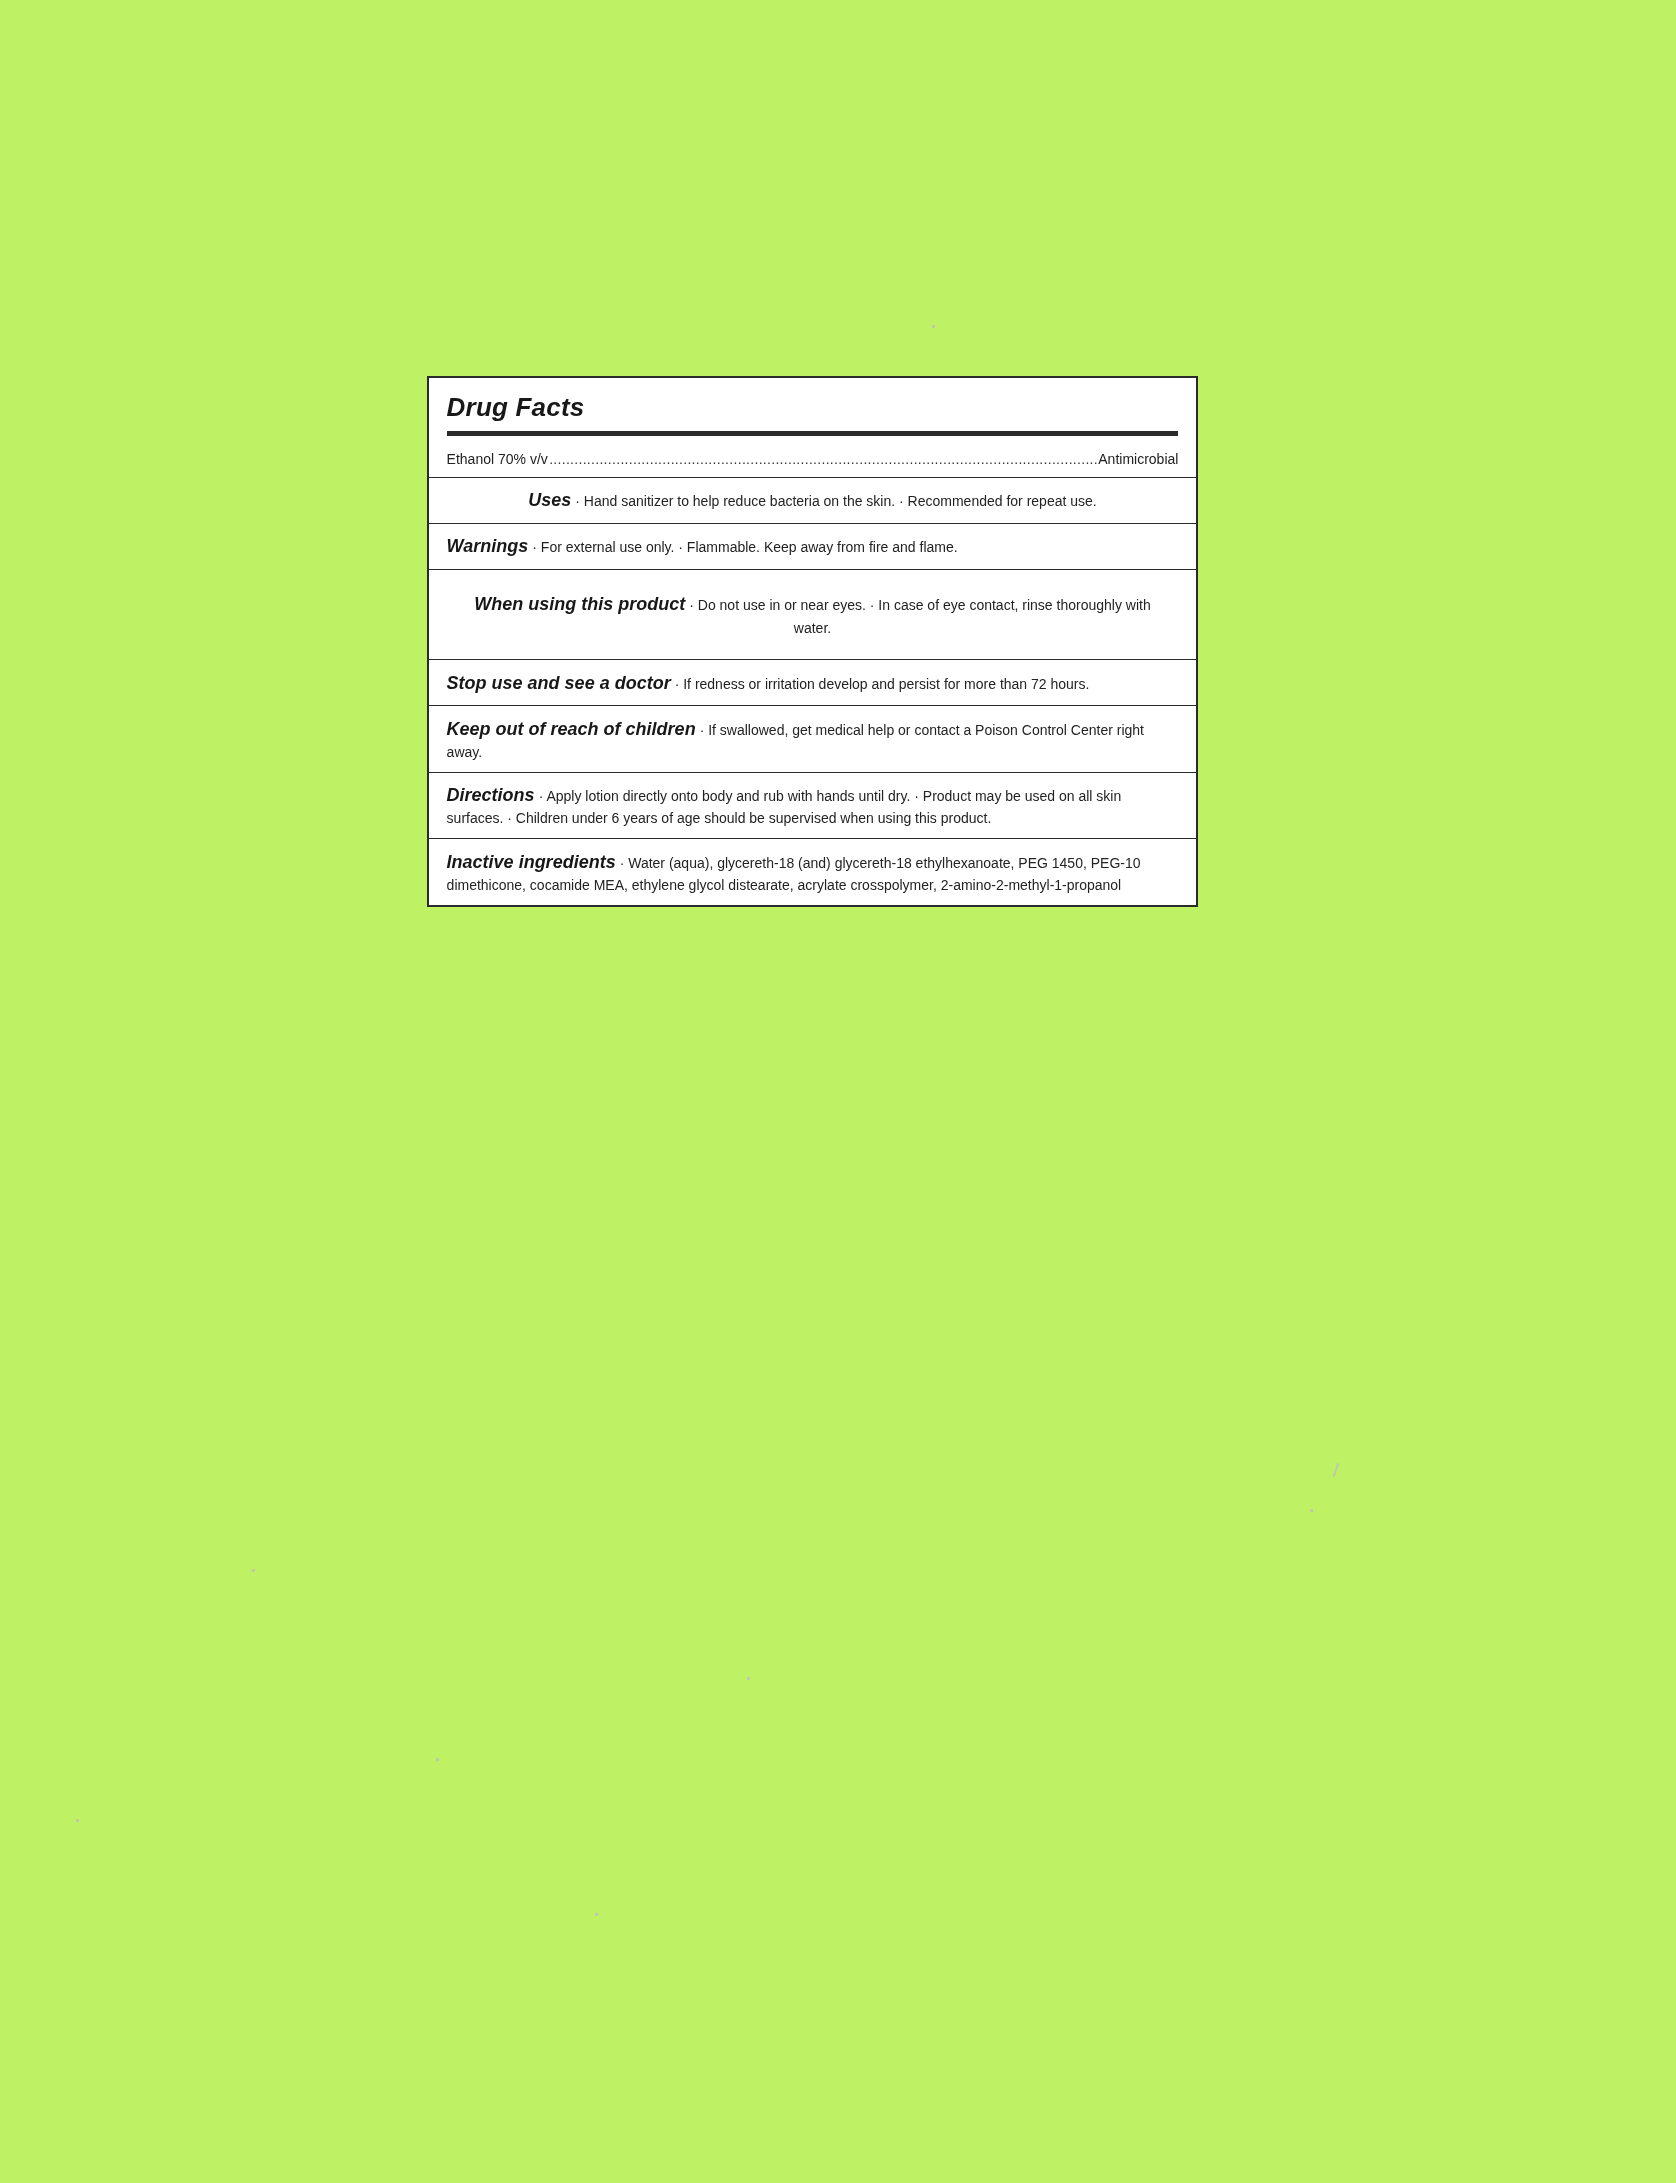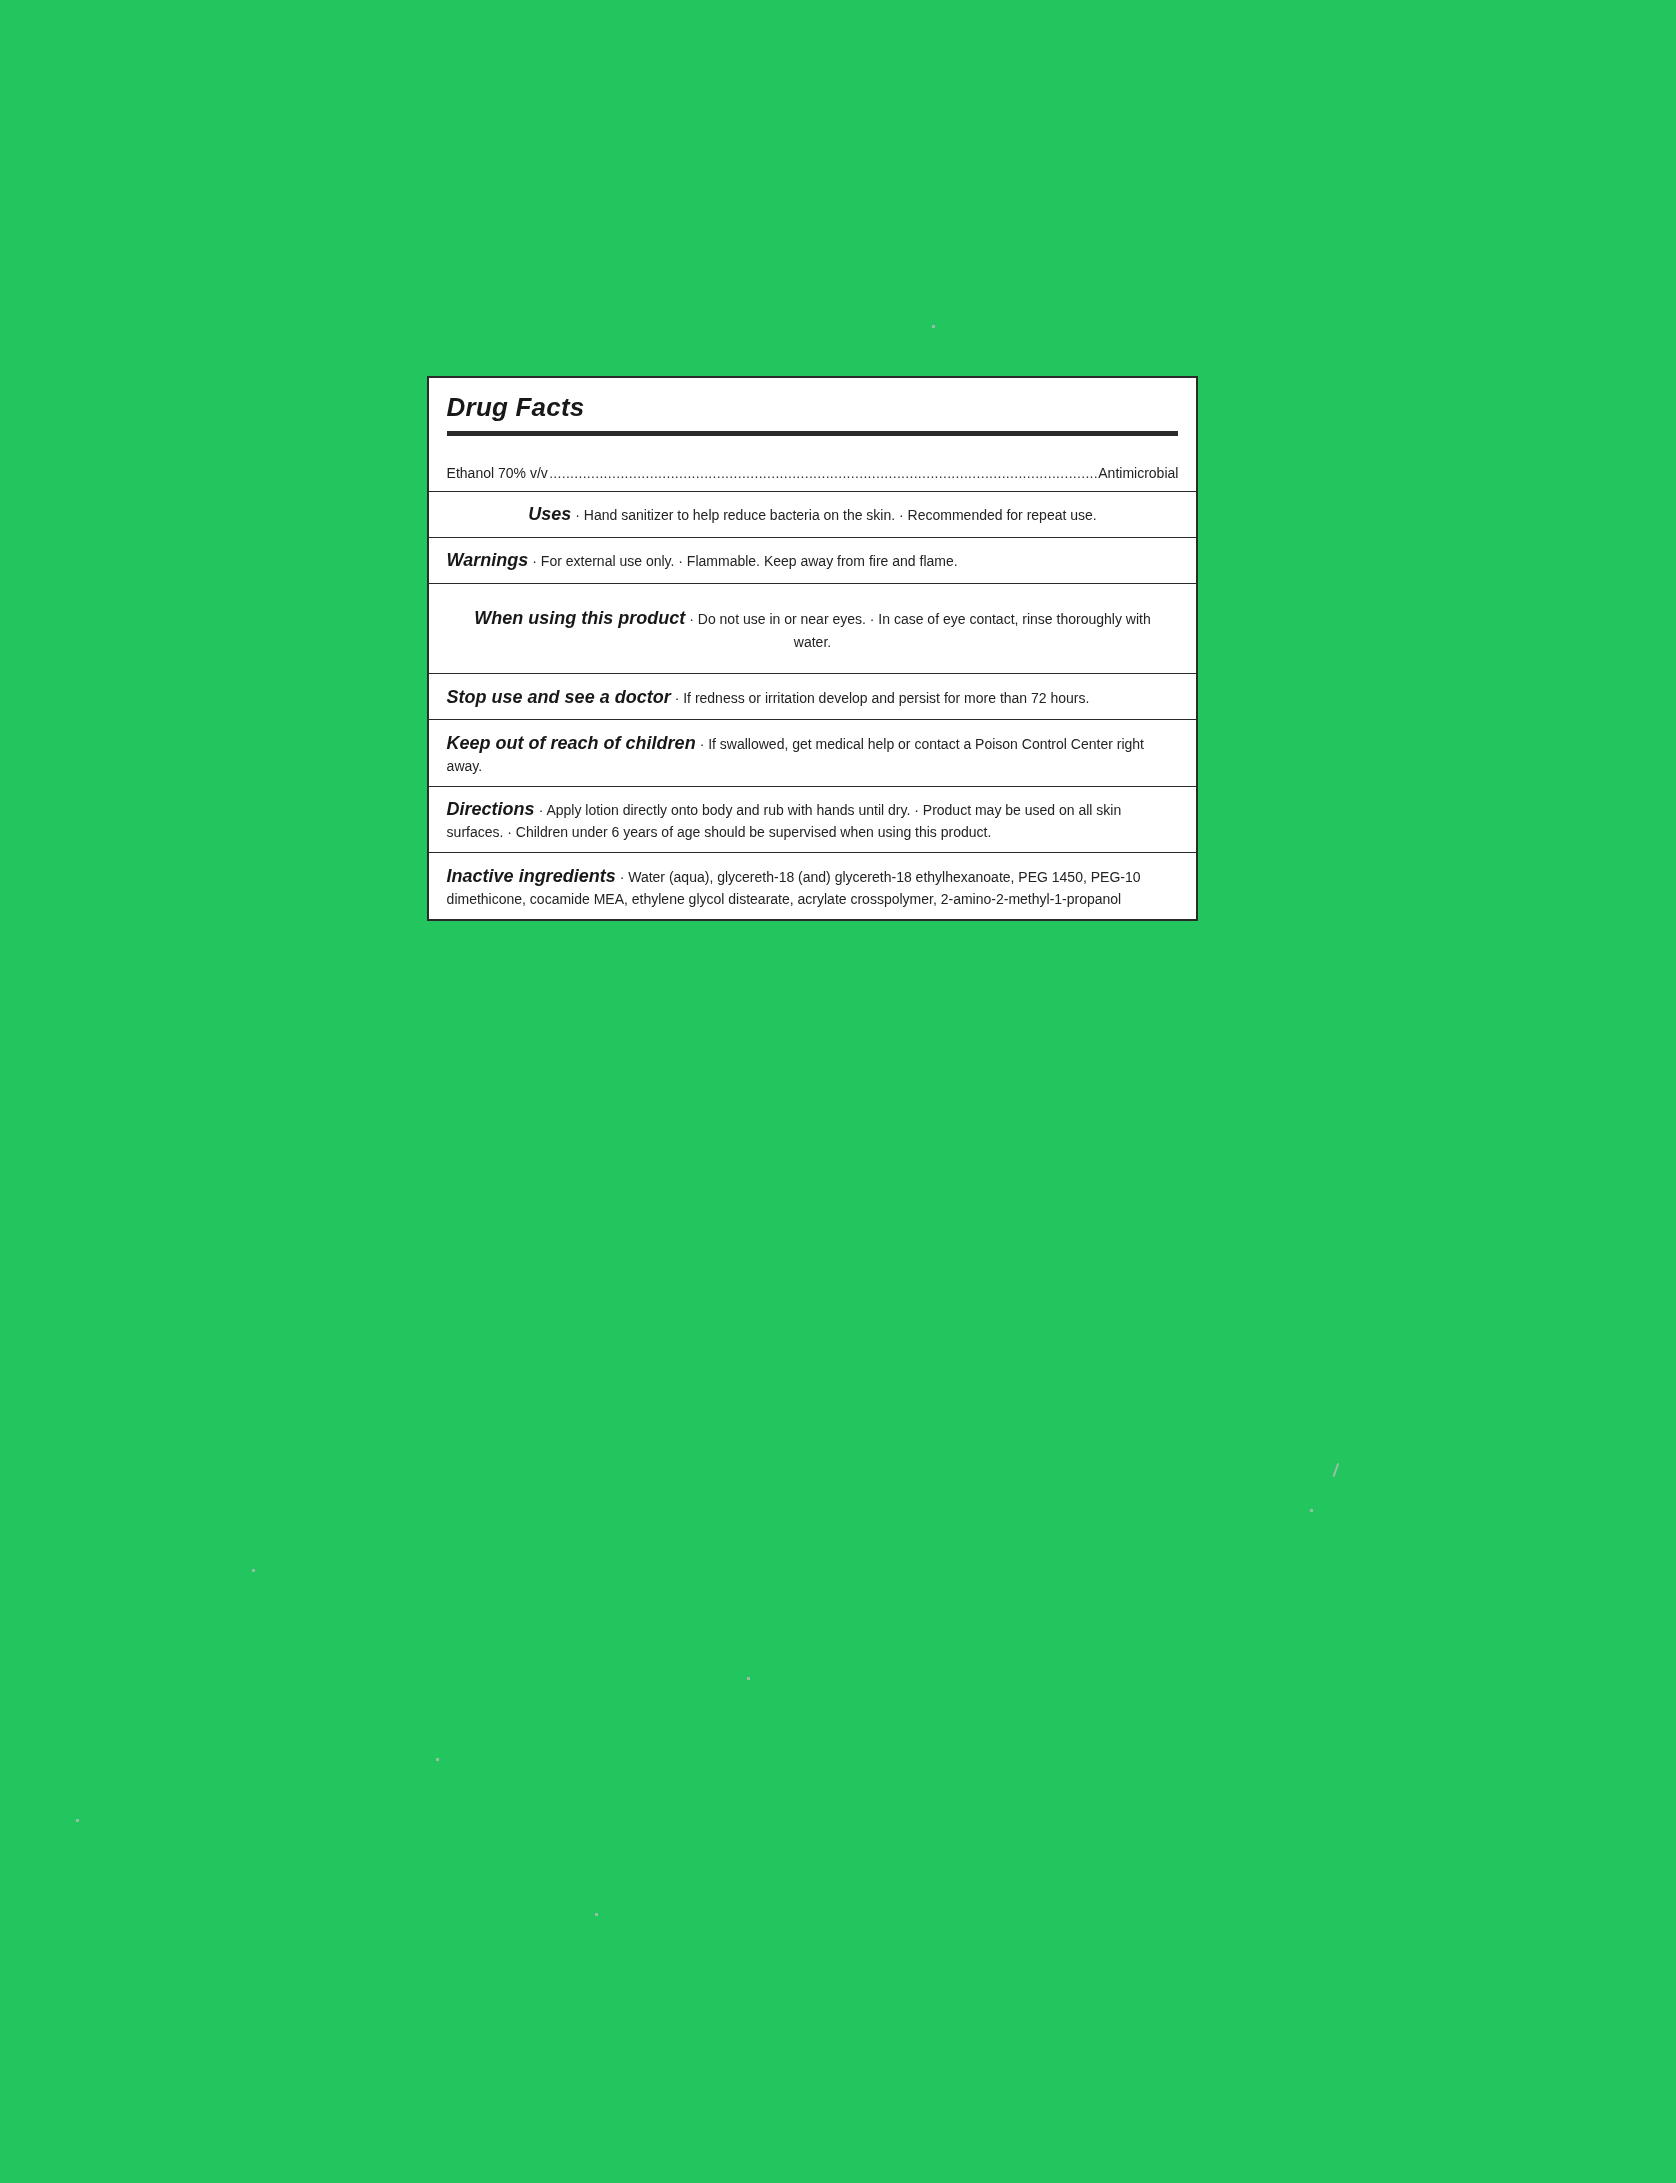--- a/index.html
+++ b/index.html
@@ -16,21 +16,21 @@
     overflow: hidden;
   }
 
   
   .page {
     position: absolute;
     left: 0;
     top: 0;
     width: 1676px;
     height: 2183px;
-    background: #22c55e;
+    background: #bef264;
   }
 
   
   .drug-facts {
     position: absolute;
     left: 427px;
     top: 376px;
     width: 771px;
     border: 2px solid #2b2b2b;
     background: #ffffff;
@@ -77,21 +77,21 @@
     font-size: 19px;
     font-style: italic;
     font-weight: bold;
     color: #181818;
   }
   .ai-line {
     display: flex;
     align-items: flex-end;
     font-size: 14px;
     color: #222;
-    margin-top: 20px;
+    margin-top: 6px;
     white-space: nowrap;
     overflow: hidden;
   }
   .ai-line .dots {
     flex: 1 1 auto;
     overflow: hidden;
     white-space: nowrap;
     color: #333;
     font-size: 14px;
     letter-spacing: 0.3px;

